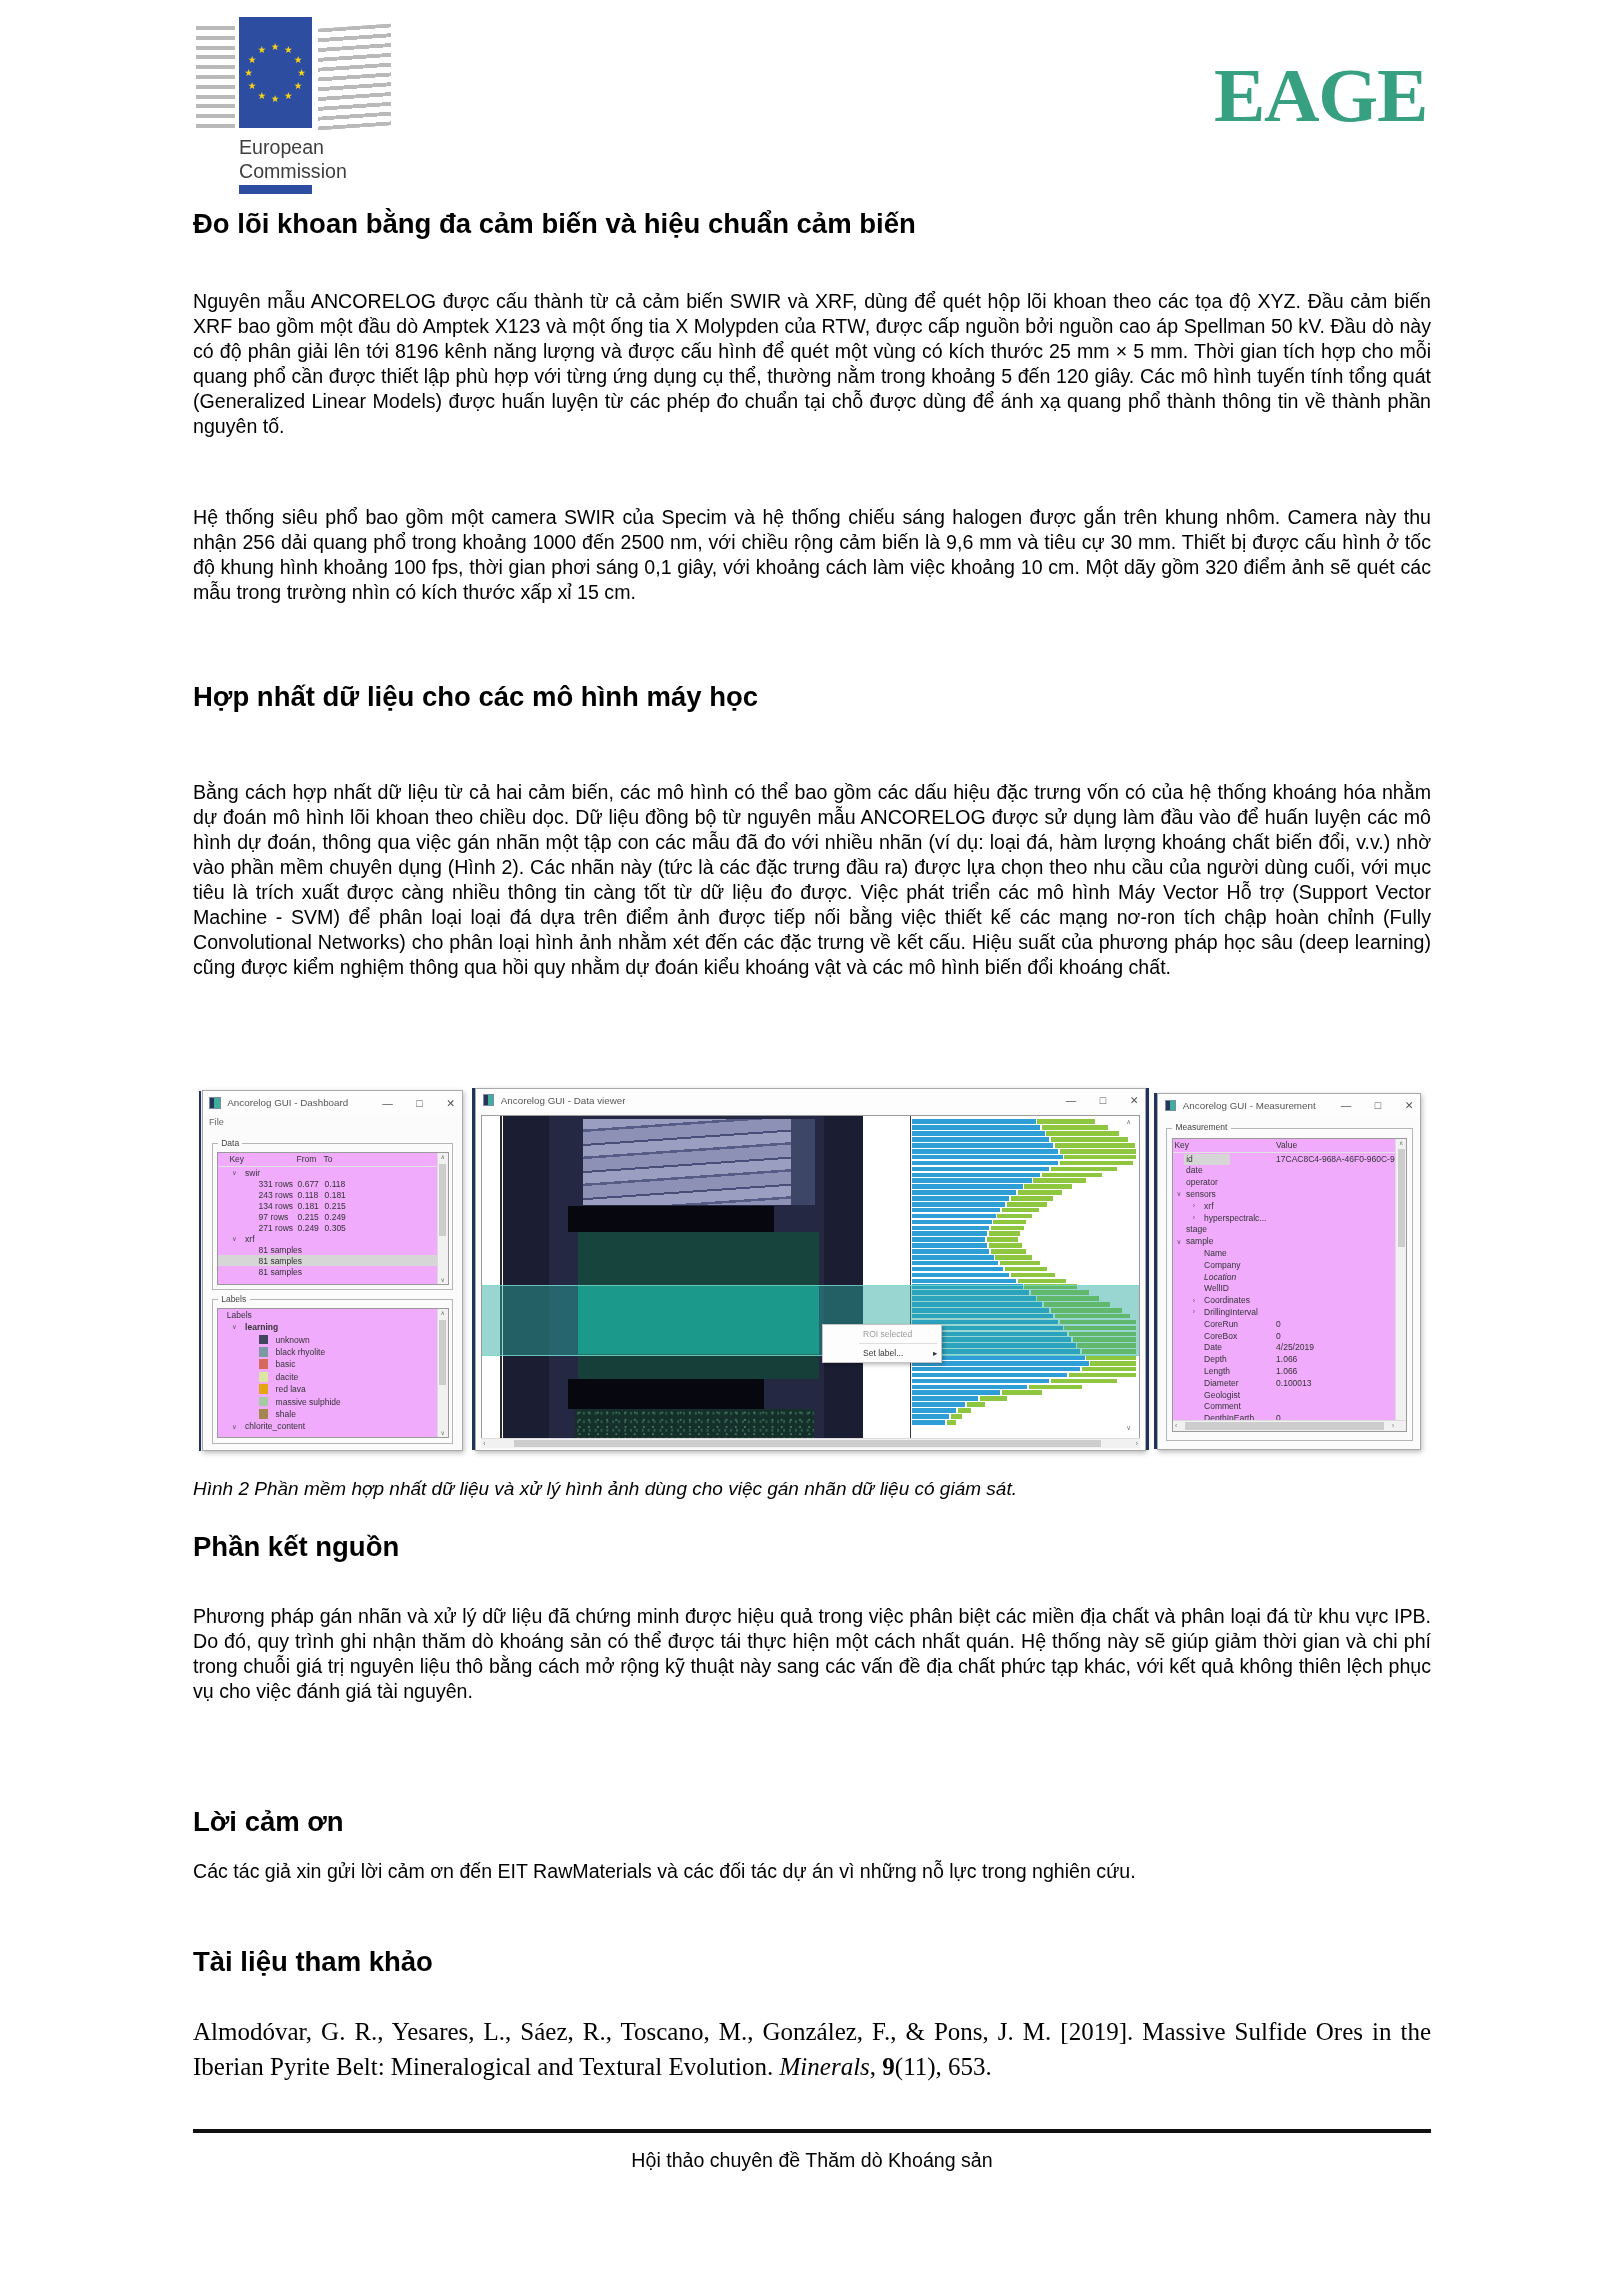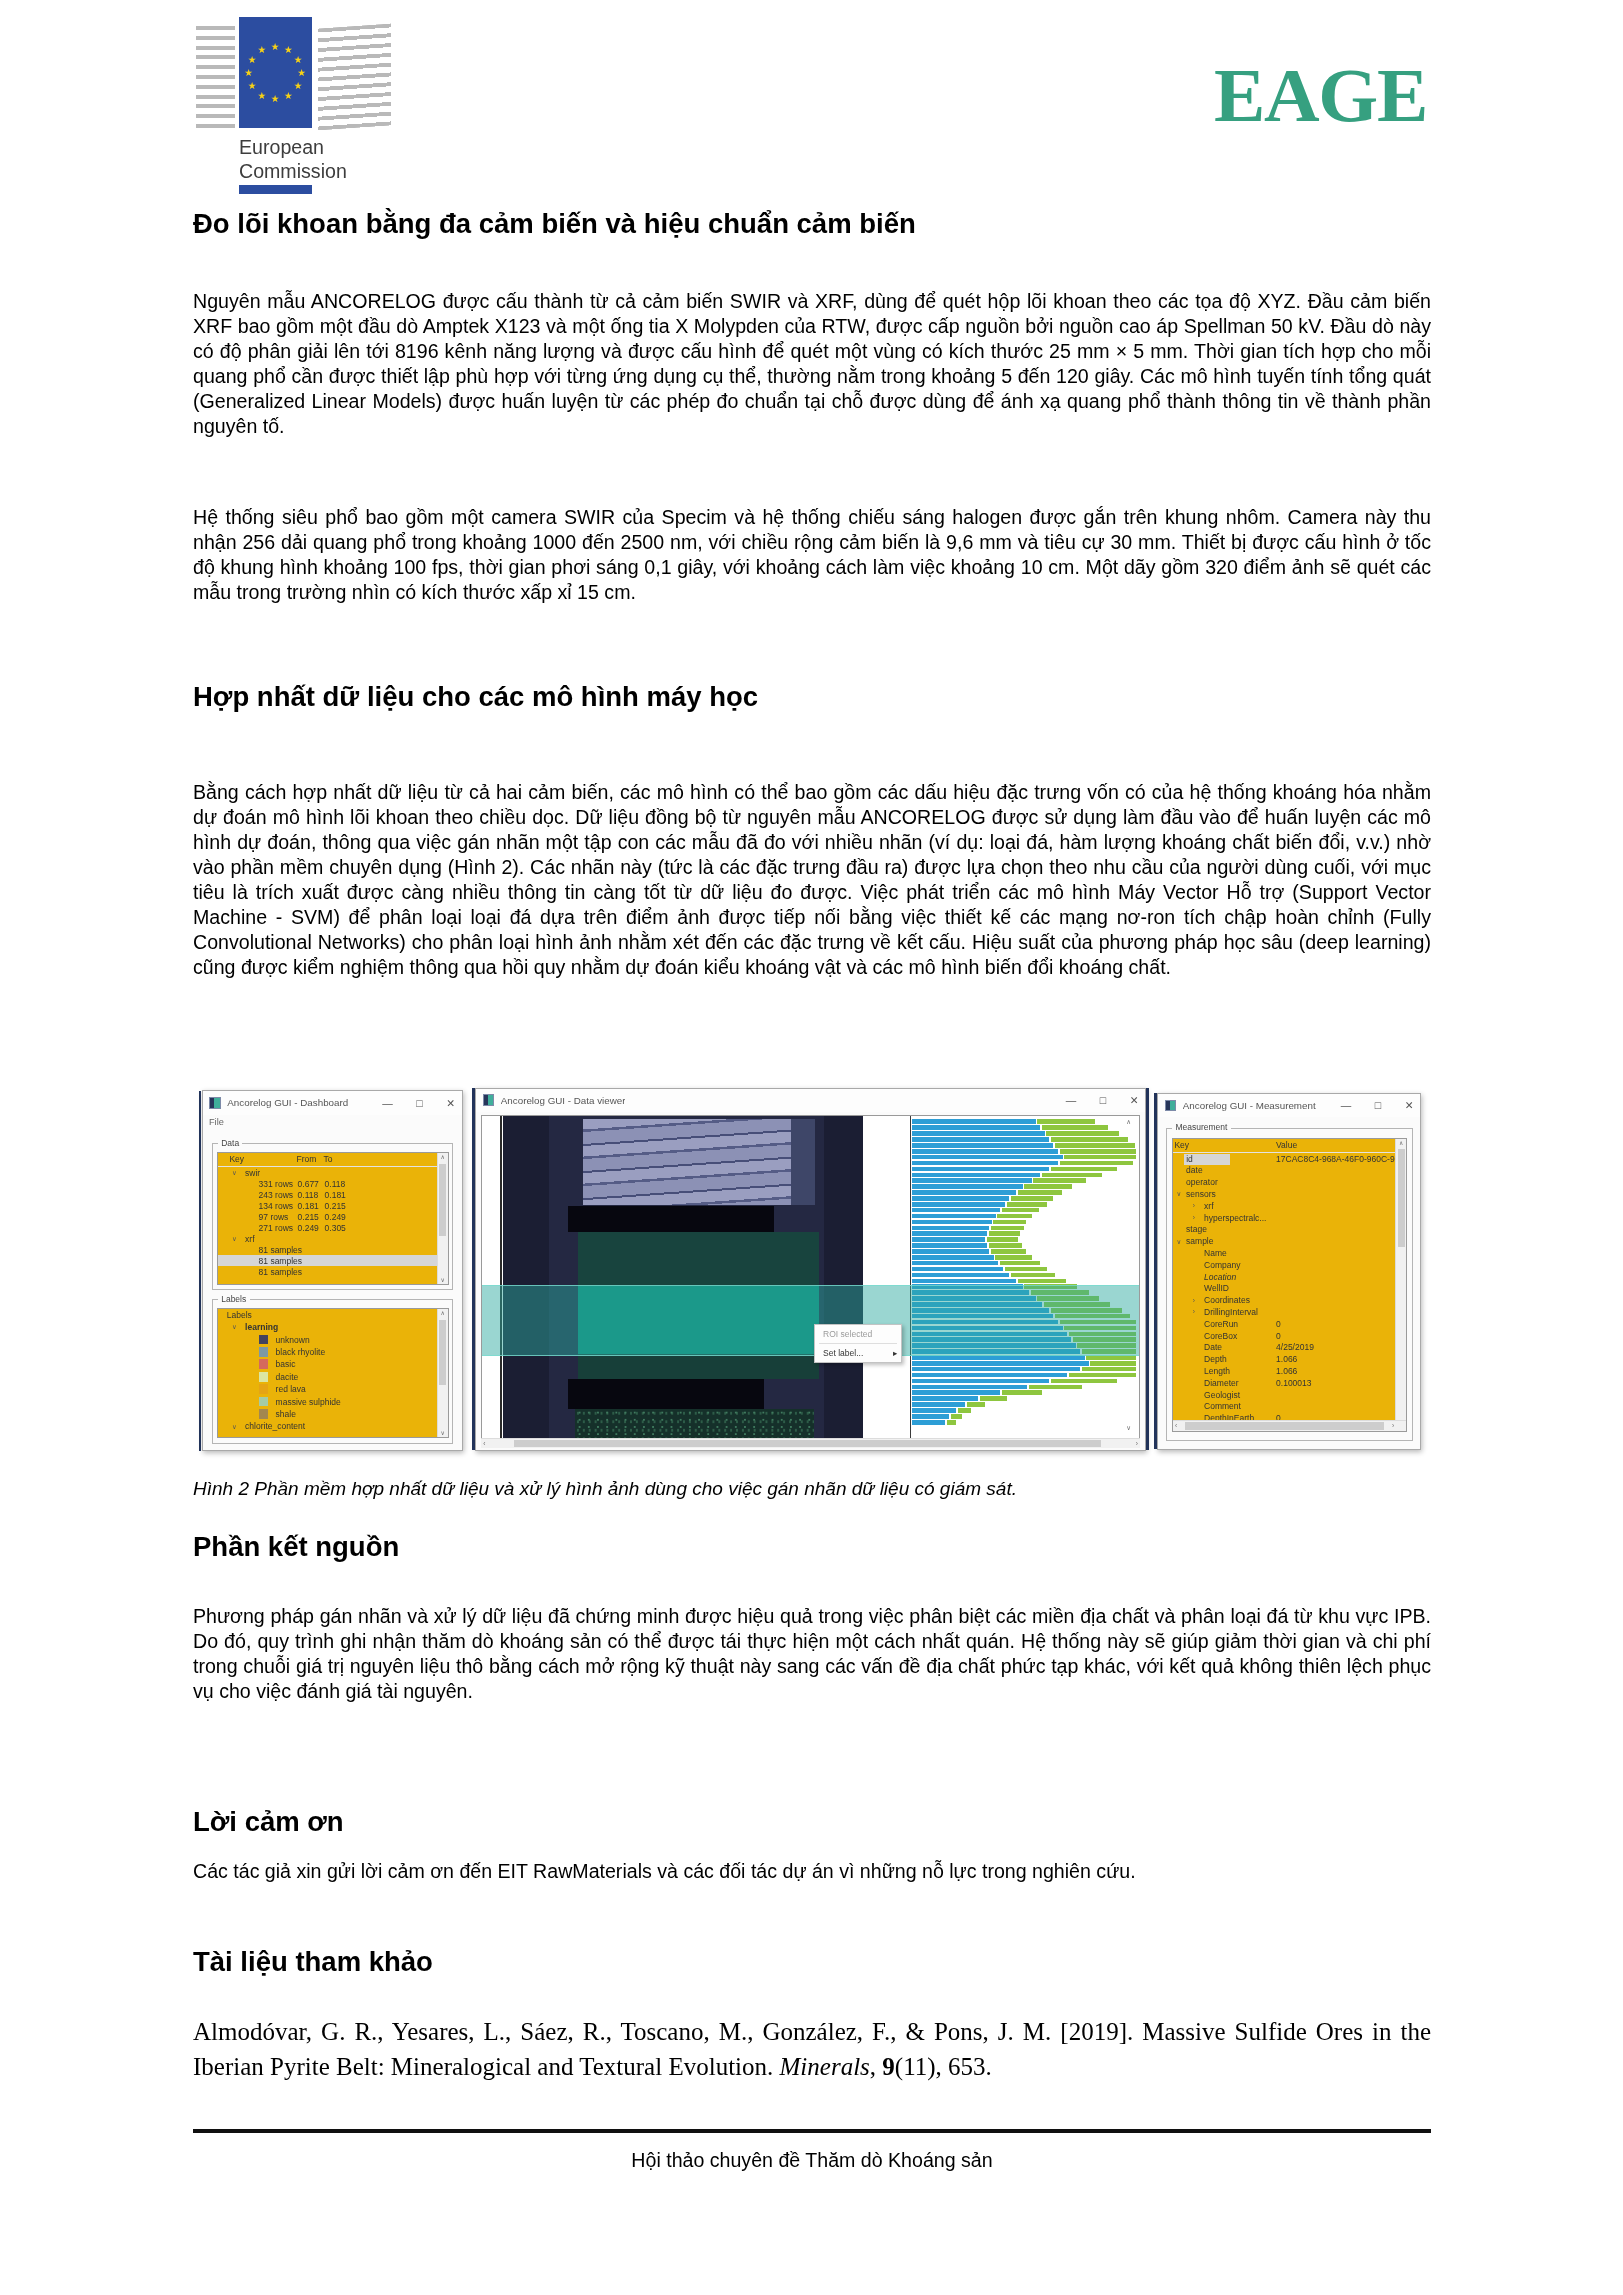--- a/index.html
+++ b/index.html
@@ -20,21 +20,21 @@
        font-size:8.5px;color:#333;}
   .win-edge{position:absolute;width:2.6px;background:#22335a;top:-0.7px;bottom:-0.7px;left:-3.9px;}
   .win-edge.right{left:auto;right:-3.9px;}
   .titlebar{position:absolute;left:0;top:0;right:0;height:23.6px;display:flex;align-items:center;padding:0 6.5px;box-sizing:border-box;background:#fdfdfd;}
   .app-icon{width:9.8px;height:9.8px;border:0.7px solid #7d8aa8;background:linear-gradient(90deg,#27355a 0 42%,#3fae9b 42% 100%);margin-right:6.5px;flex:none;}
   .title-text{color:#555;font-size:9.8px;white-space:nowrap;overflow:hidden;}
   .controls{margin-left:auto;display:flex;gap:23.6px;color:#555;font-size:10.5px;}
   .ctrl{cursor:default;line-height:10.5px;}
   .group{position:absolute;border:0.7px solid #b5b5b5;background:#fbfbfb;}
   .group-label{position:absolute;top:-6.5px;left:5.2px;background:#fbfbfb;padding:0 3.3px;font-size:8.5px;color:#444;}
-  .ttable{position:absolute;border:0.7px solid #9a9a9a;background:#eab308;overflow:hidden;}
+  .ttable{position:absolute;border:0.7px solid #9a9a9a;background:#f0abfc;overflow:hidden;}
   .thead{position:relative;height:13px;border-bottom:0.7px solid #e3e3e3;color:#333;}
   .thead .cell{position:absolute;top:1.3px;font-size:8.5px;}
   .trow{position:relative;height:11px;}
   .trow.sel{background:#d6d6d6;}
   .trow .cell{position:absolute;top:0.7px;font-size:8.5px;white-space:nowrap;}
   .trow .chev{color:#555;font-size:6.5px;top:2px;}
   .trow .chip{position:absolute;width:9.8px;height:9.8px;top:0.7px;}
   .sbar-v{position:absolute;top:0;bottom:0;right:0;width:9.8px;background:#f1f1f1;border-left:0.7px solid #dcdcdc;}
   .sbar-h{position:absolute;left:0;right:0;bottom:0;height:9.8px;background:#f1f1f1;border-top:0.7px solid #dcdcdc;}
   .sarrow{position:absolute;color:#6d6d6d;font-size:5.9px;text-align:center;width:100%;}
@@ -471,21 +471,21 @@
             <div class="bar-row">
               <span class="bar-b" style="width:33px;background:#2d9ed6"></span>
               <span class="bar-g" style="left:36px;width:9.2px;background:#8ec63f"></span>
             </div>
           </div>
         <span class="abs" style="left:644px;top:2.6px;color:#6d6d6d;font-size:6.5px;">∧</span>
         <span class="abs" style="left:644px;top:308px;color:#6d6d6d;font-size:6.5px;">∨</span>
 
         <div class="roi-band" style="left:0;top:169px;width:657px;height:69px;"></div>
 
-        <div class="ctx-menu" style="left:332px;top:208px;width:86px;">
+        <div class="ctx-menu" style="left:340px;top:208px;width:86px;padding-left:32px;">
           <div class="ctx-item" style="color:#9a9a9a;">ROI selected</div>
           <div class="ctx-sep"></div>
           <div class="ctx-item">
             <span>Set label...</span>
             <span class="abs" style="right:3.9px;top:0;">▸</span>
           </div>
         </div>
       </div>
 
       <div class="sbar-h" style="bottom:1.3px;left:5.2px;right:5.2px;">

